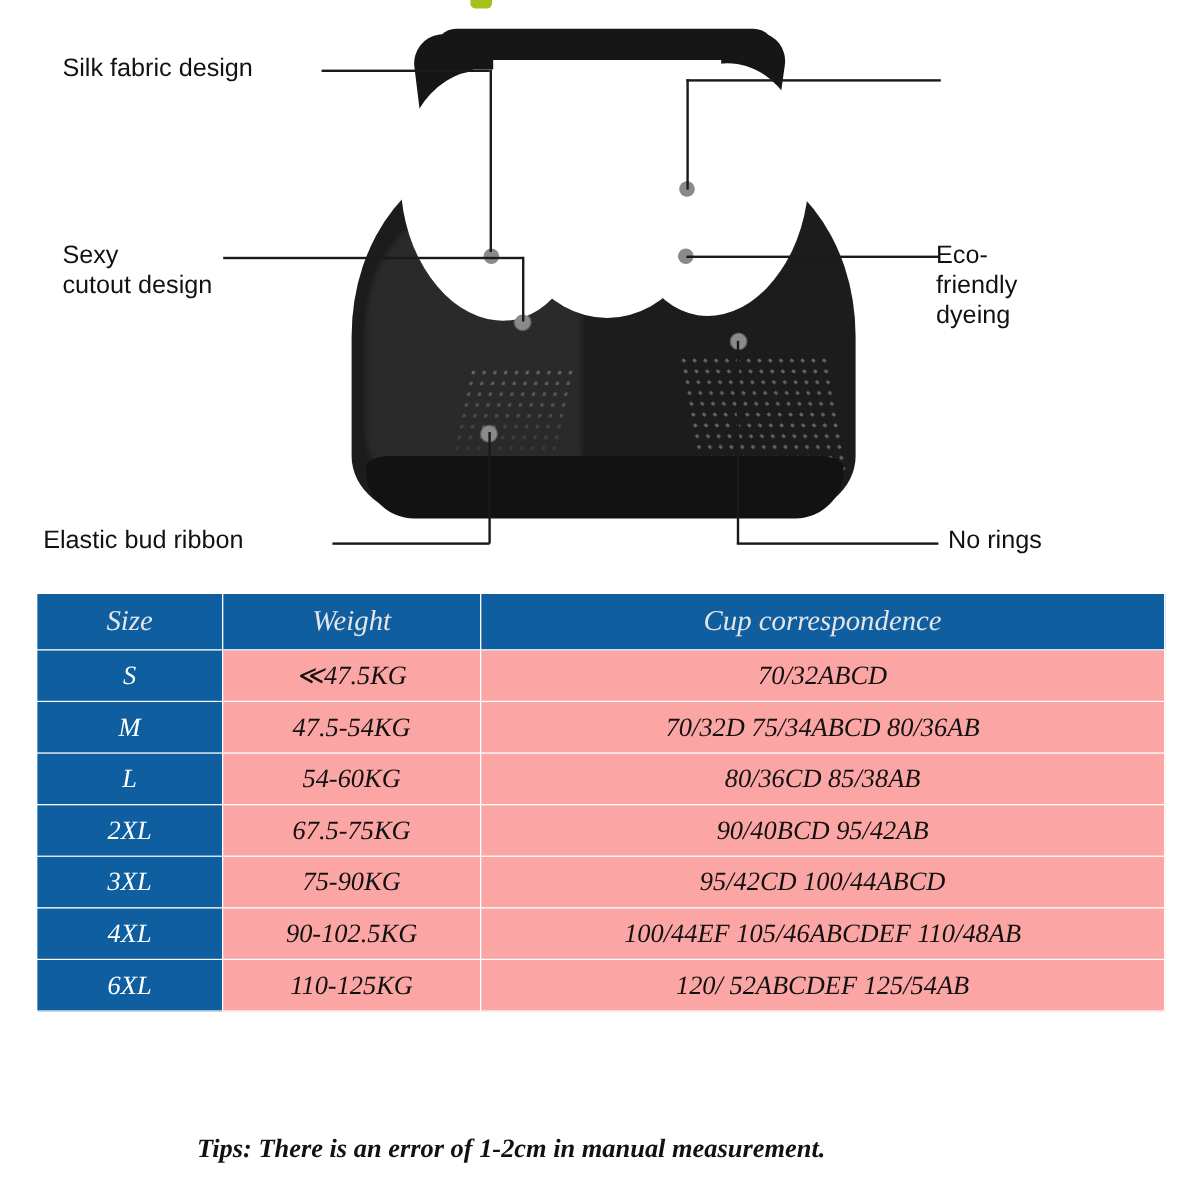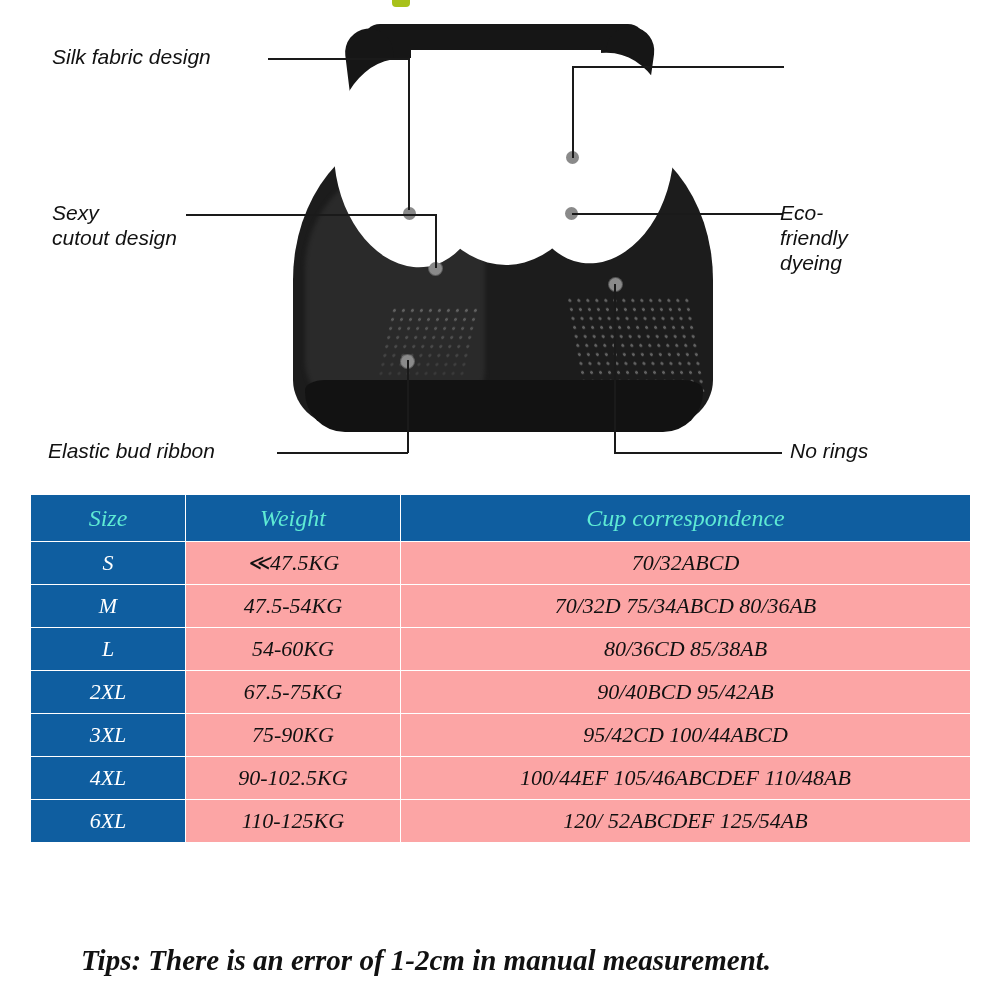--- a/index.html
+++ b/index.html
@@ -20,21 +20,20 @@
     height: 1000px;
   }
 
   
   .product-area {
     position: relative;
     width: 872px;
     height: 490px;
     background: #ffffff;
     overflow: hidden;
-    font-style: italic;
   }
 
   .garment-wrap {
     position: absolute;
     left: 245px;
     top: 10px;
     width: 520px;
     height: 460px;
   }
 
@@ -202,21 +201,21 @@
   table.size-table td {
     border: 1.5px solid #ffffff;
     height: 42px;
     font-style: italic;
     font-size: 22px;
     text-align: center;
     padding: 0 4px;
   }
   table.size-table thead th {
     background: #0f5ea0;
-    color: #5eead4;
+    color: #e5e5e5;
     font-weight: normal;
     font-size: 24px;
     height: 46px;
   }
   table.size-table td.size-col {
     background: #0f5ea0;
     color: #ffffff;
   }
   table.size-table td.data-col {
     background: #fca5a5;
@@ -228,21 +227,21 @@
 
   .tips {
     position: absolute;
     left: 0;
     top: 944px;
     width: 852px;
     text-align: center;
     font-family: "Liberation Serif", serif;
     font-style: italic;
     font-weight: bold;
-    font-size: 29px;
+    font-size: 22px;
     color: #111111;
   }
 
   .top-nub {
     position: absolute;
     left: 392px;
     top: 0px;
     width: 18px;
     height: 7px;
     background: #a8c11a;
@@ -304,21 +303,21 @@
     <div class="callout left" style="left:52px; top:200px;">
       <div>Sexy</div>
       <div>cutout design</div>
     </div>
 
     <div class="callout right" style="left:780px; top:200px;">
       <div>Eco-friendly</div>
       <div>dyeing</div>
     </div>
 
-    <div class="callout left" style="left:48px; top:438px;">Elastic bud ribbon</div>
+    <div class="callout left" style="left:36px; top:438px;">Elastic bud ribbon</div>
 
     <div class="callout right" style="left:790px; top:438px;">No rings</div>
   </div>
 
   <div class="table-wrap">
     <table class="size-table">
       <colgroup>
         <col class="c1">
           <col class="c2">
           <col class="c3">

